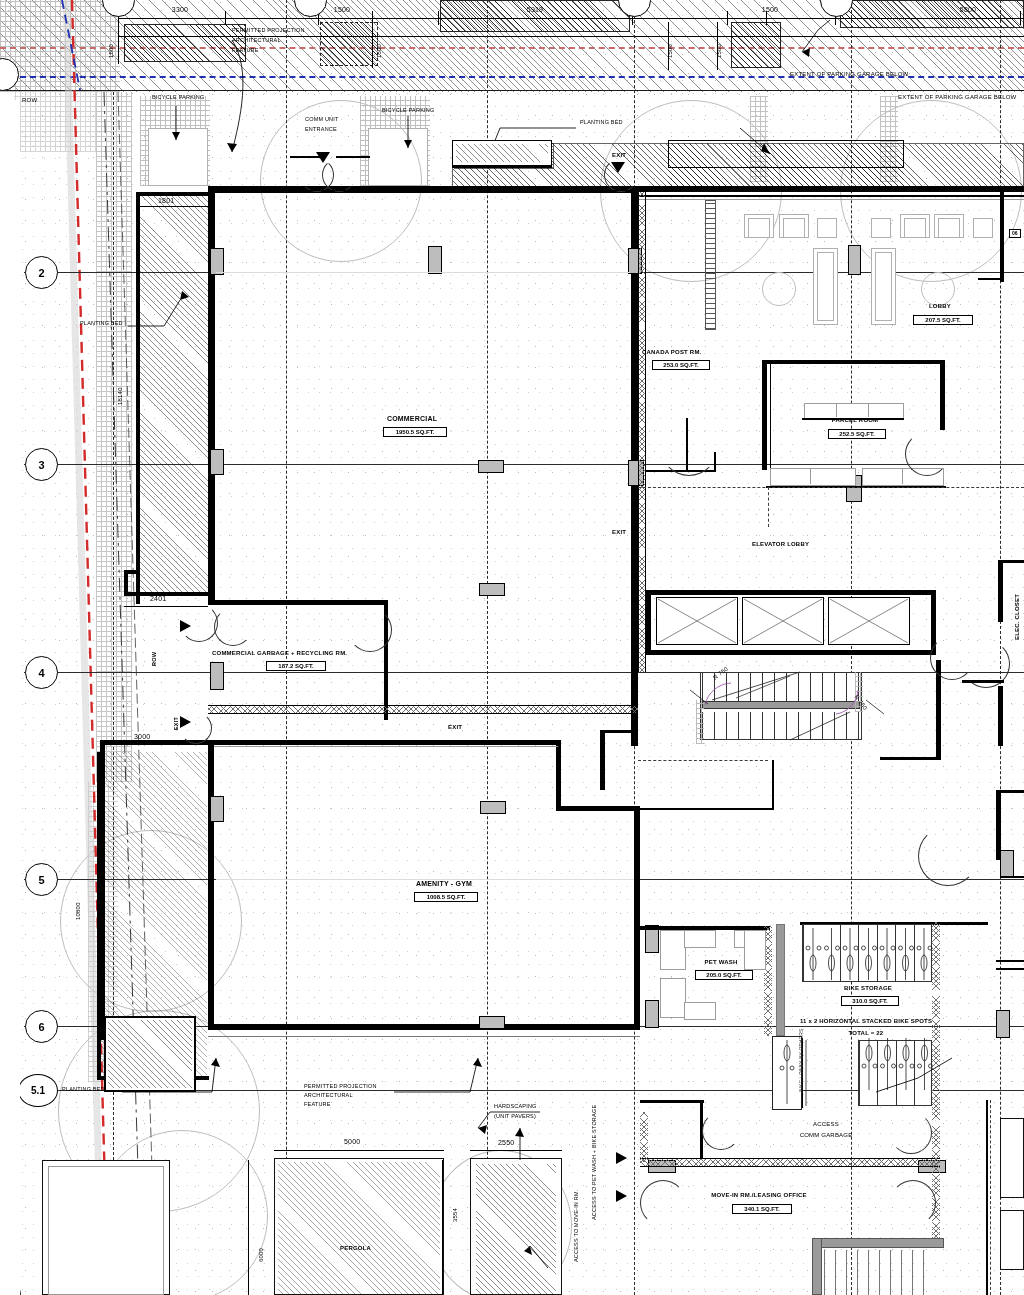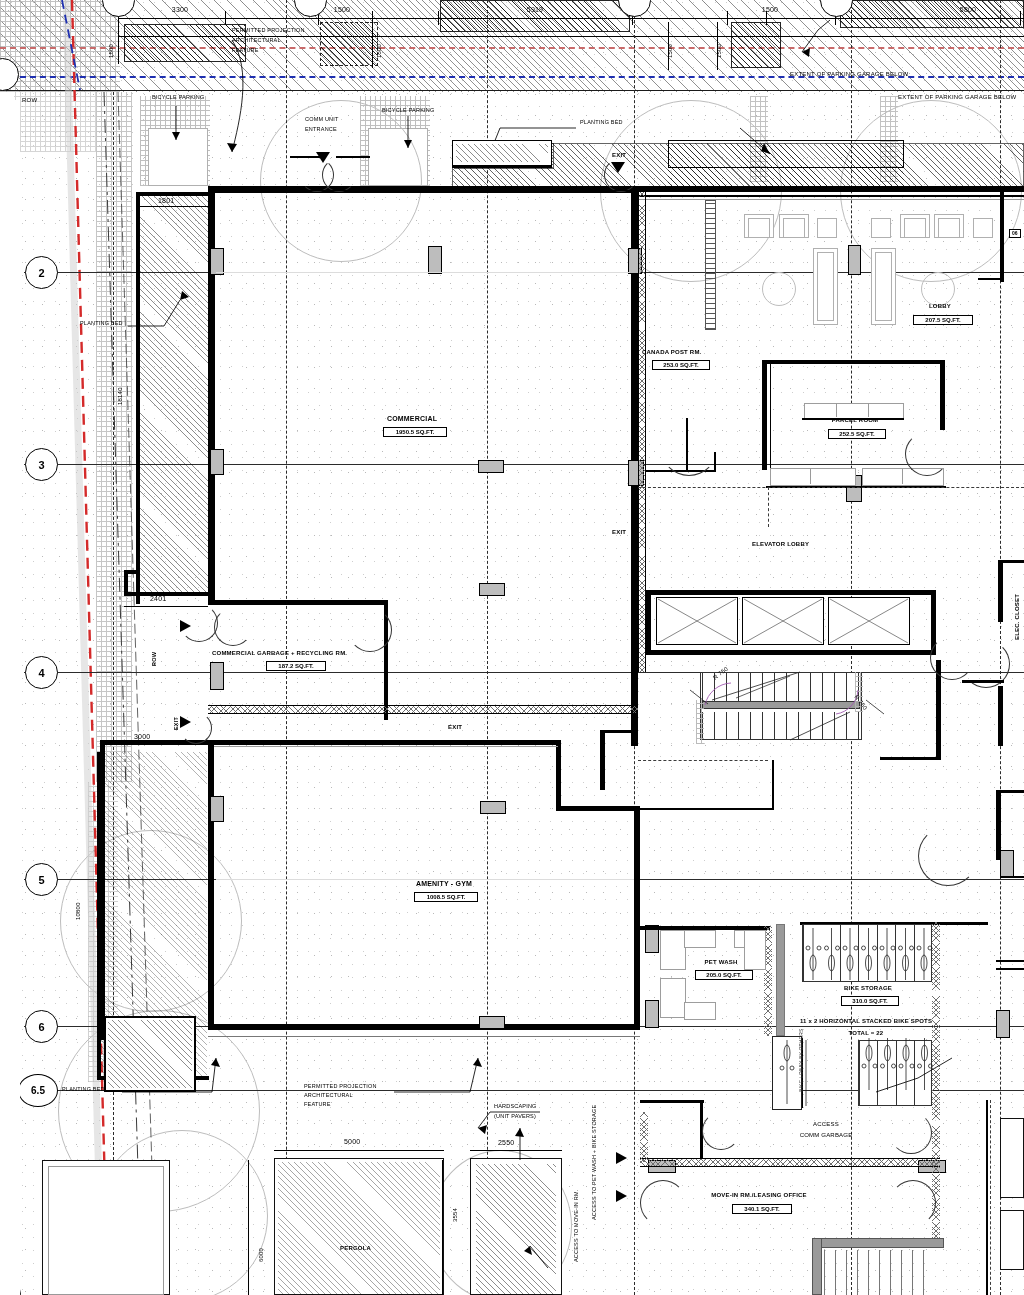--- a/index.html
+++ b/index.html
@@ -513,21 +513,21 @@
   <div class="dashv" style="left:768px;top:487px;height:40px;"></div>
 
   <div class="ln" style="left:638px;top:808px;width:136px;height:2px;"></div>
   <div class="ln" style="left:772px;top:760px;width:2px;height:50px;"></div>
 
   <div class="bubble" style="left:25px;top:256px;width:31px;height:31px;">2</div>
   <div class="bubble" style="left:25px;top:448px;width:31px;height:31px;">3</div>
   <div class="bubble" style="left:25px;top:656px;width:31px;height:31px;">4</div>
   <div class="bubble" style="left:25px;top:863px;width:31px;height:31px;">5</div>
   <div class="bubble" style="left:25px;top:1010px;width:31px;height:31px;">6</div>
-  <div class="bubble" style="left:18px;top:1074px;width:38px;height:31px;font-size:10px;">6.5</div>
+  <div class="bubble" style="left:18px;top:1074px;width:38px;height:31px;font-size:10px;">5.1</div>
 
   <div class="bubble" style="left:102px;top:-16px;width:31px;height:31px;"></div>
   <div class="bubble" style="left:294px;top:-16px;width:31px;height:31px;"></div>
   <div class="bubble" style="left:618px;top:-16px;width:31px;height:31px;"></div>
   <div class="bubble" style="left:820px;top:-16px;width:31px;height:31px;"></div>
   <div class="bubble" style="left:-14px;top:58px;width:31px;height:31px;"></div>
   <div class="bubble" style="left:-12px;top:1278px;width:31px;height:31px;"></div>
 
   <div class="txt t7 ctr" style="left:150px;top:6px;width:60px;">3300</div>
   <div class="txt t7 ctr" style="left:312px;top:6px;width:60px;">1500</div>

